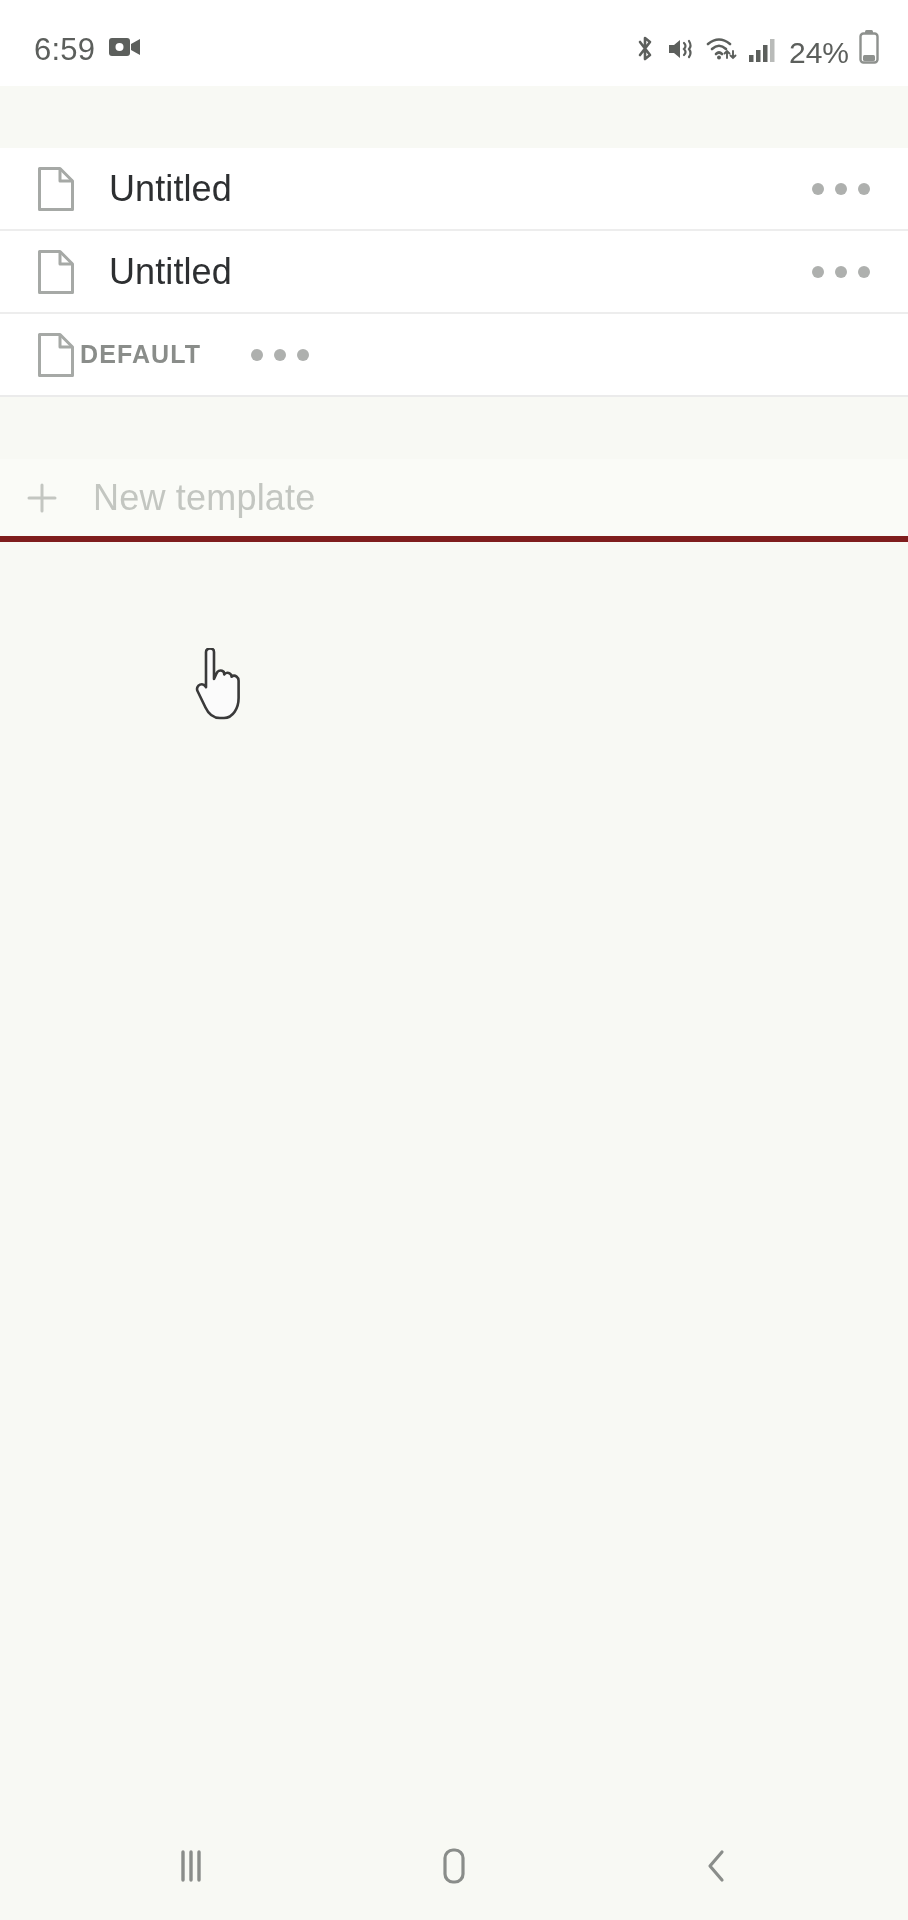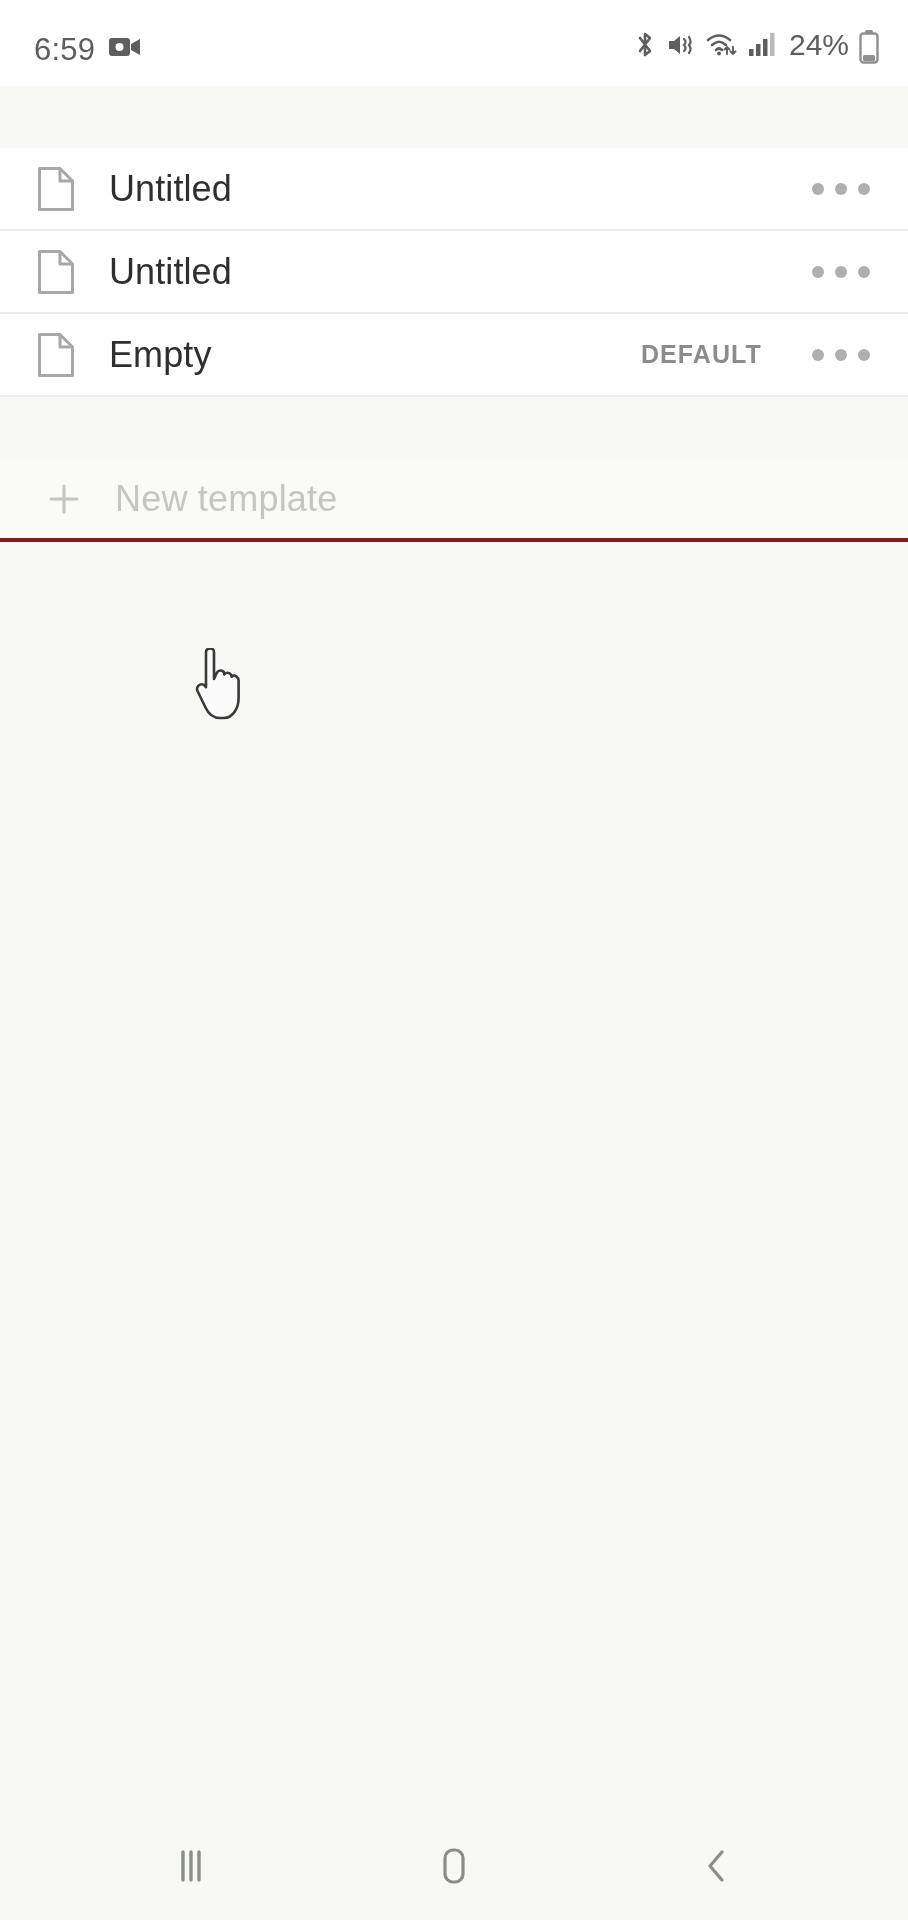--- a/index.html
+++ b/index.html
@@ -37,21 +37,21 @@
     gap: 14px;
   }
   .status-clock {
     font-size: 31px;
     color: #5c5f5c;
     letter-spacing: 0.2px;
     line-height: 1;
   }
   .status-right {
     display: flex;
-    align-items: flex-start;
+    align-items: flex-end;
     gap: 9px;
   }
   .status-battery-pct {
     font-size: 30px;
     color: #5c5f5c;
     line-height: 1;
     margin-left: 4px;
   }
   .ic { display: block; }
 
@@ -149,23 +149,23 @@
     border-radius: 50%;
     background: #aeb0ae;
   }
 
   
   .new-row {
     position: relative;
     height: 83px;
     display: flex;
     align-items: center;
-    padding-left: 42px;
+    padding-left: 20px;
     background: #fafbf7;
-    border-bottom: 4px solid #7f1d1d;
+    border-bottom: 6px solid #7f1d1d;
     cursor: pointer;
     flex: 0 0 auto;
   }
   .new-plus {
     width: 44px;
     display: flex;
     align-items: center;
     justify-content: center;
     flex: 0 0 auto;
   }
@@ -308,21 +308,20 @@
       </span>
     </div>
 
     <div class="row">
       <span class="row-icon">
         <svg width="40" height="48" viewBox="0 0 40 48">
           <path d="M3.5 3.5 L24 3.5 L36.5 16 L36.5 44.5 L3.5 44.5 Z" fill="none" stroke="#a6a9a6" stroke-width="3" stroke-linejoin="round"></path>
           <path d="M24 3.5 L24 16 L36.5 16" fill="none" stroke="#a6a9a6" stroke-width="3" stroke-linejoin="round"></path>
         </svg>
       </span>
-      <span class="row-label">Empty</span>
       <span class="row-badge">DEFAULT</span>
       <span class="row-more">
         <span class="dot"></span>
         <span class="dot"></span>
         <span class="dot"></span>
       </span>
     </div>
 
   </div>
 

